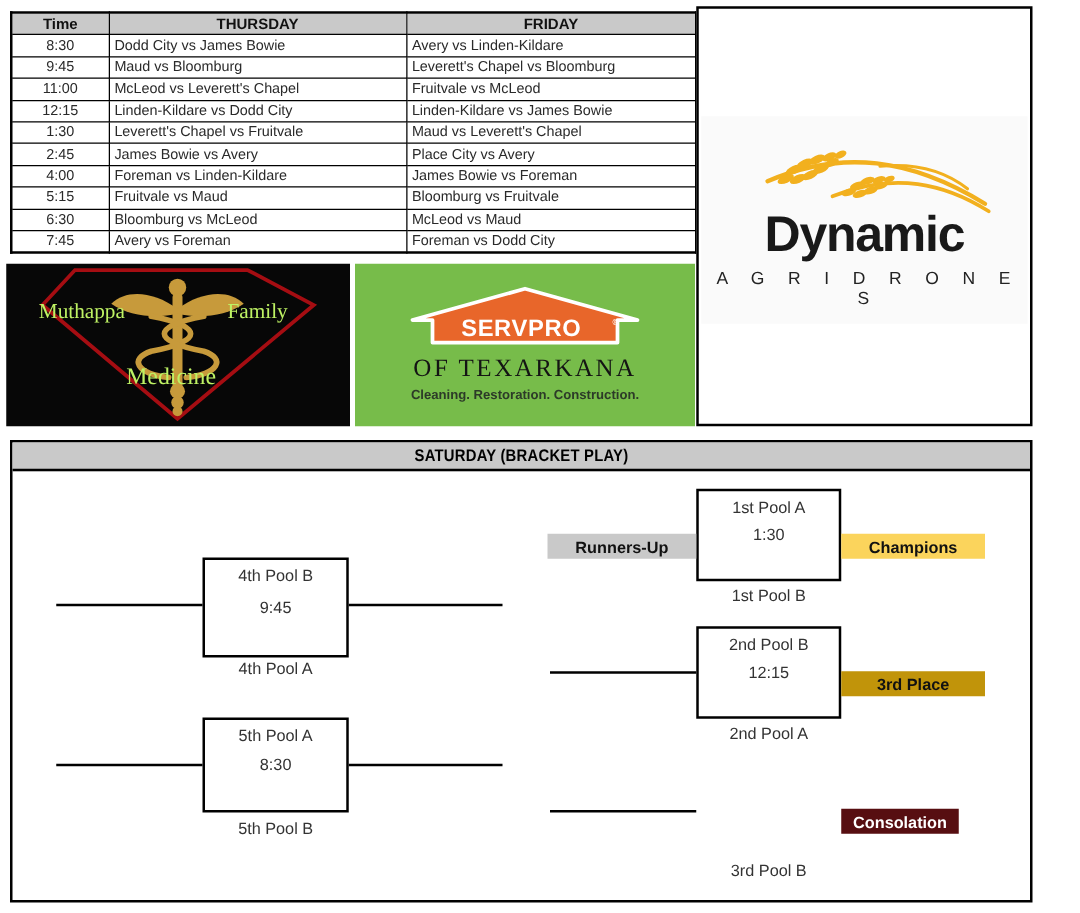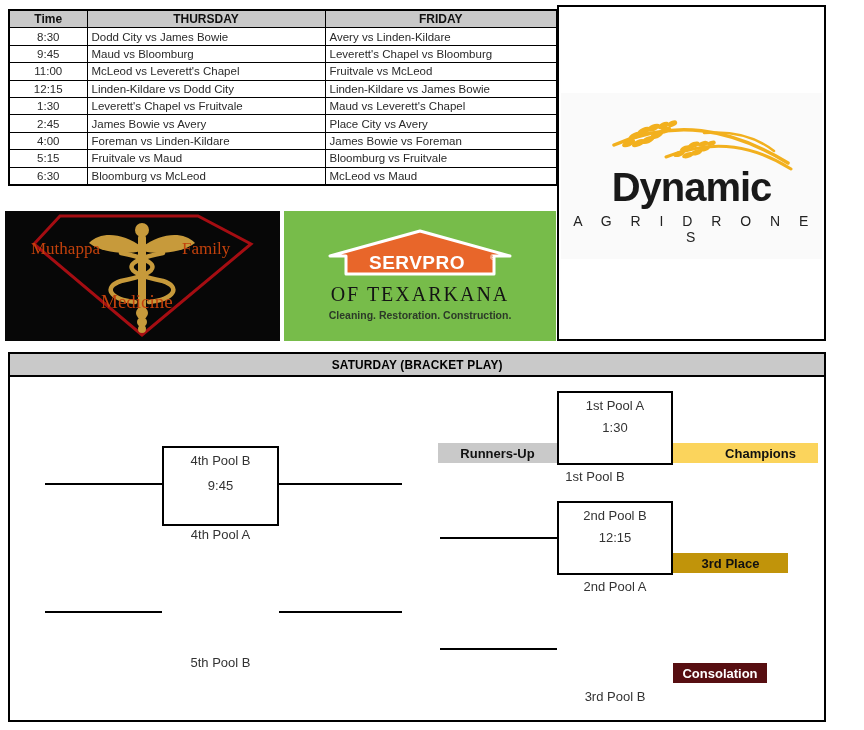--- a/index.html
+++ b/index.html
@@ -8,21 +8,21 @@
   
   table.sched{position:absolute;left:8px;top:9px;width:548px;border-collapse:collapse;
               table-layout:fixed;border:2px solid #000;}
   table.sched td,table.sched th{border:1px solid #000;height:16.4px;font-size:11.5px;
               padding:0 4px;white-space:nowrap;overflow:hidden;color:#2a2a2a;}
   table.sched th{background:#c9c9c9;font-weight:bold;font-size:12px;color:#111;text-align:center;}
   td.tcell{text-align:center;}
   td.mcell{text-align:left;}
   
   .muthappa{position:absolute;left:5px;top:211px;width:275px;height:130px;background:#070707;}
-  .muthappa .word{position:absolute;color:#c2410c;font-family:"Liberation Serif",serif;}
+  .muthappa .word{position:absolute;color:#bef264;font-family:"Liberation Serif",serif;}
   .servpro{position:absolute;left:284px;top:211px;width:272px;height:130px;background:#77bc4a;text-align:center;}
   .servpro .sub{margin-top:2px;font-family:"Liberation Serif",serif;font-size:20px;
                 letter-spacing:2px;color:#141414;}
   .servpro .tag{margin-top:3px;font-size:10.5px;font-weight:bold;color:#2c3a28;}
   .dynpanel{position:absolute;left:557px;top:5px;width:269px;height:336px;border:2px solid #000;
             background:#fff;box-sizing:border-box;}
   .dyninner{position:absolute;left:2px;top:86px;width:261px;height:166px;background:#fafafa;}
   .dynlogo{position:absolute;left:0;top:104px;width:100%;text-align:center;}
   .dynname{font-size:40px;font-weight:800;color:#191919;letter-spacing:-1px;margin-top:-12px;}
   .dynsub{font-size:14px;letter-spacing:7.5px;color:#222;margin-top:3px;padding-left:6px;}
@@ -31,23 +31,23 @@
               border:2px solid #000;box-sizing:border-box;background:#fff;}
   .brackethdr{height:21px;background:#c9c9c9;border-bottom:2px solid #000;
               display:flex;align-items:center;justify-content:center;}
   .brackethdr span{font-weight:bold;font-size:13.5px;color:#000;transform:scaleX(.88);letter-spacing:.2px;}
   .mbox{position:absolute;border:2px solid #000;background:#fff;box-sizing:border-box;}
   .mbox .top{position:absolute;top:5px;left:0;width:100%;text-align:center;font-size:13px;color:#333;}
   .mbox .time{position:absolute;top:50%;left:0;width:100%;margin-top:-8px;text-align:center;font-size:13px;color:#333;}
   .blabel{position:absolute;text-align:center;font-size:13px;color:#333;}
   .hline{position:absolute;height:2px;background:#000;}
   .bar{position:absolute;height:20px;display:flex;align-items:center;justify-content:center;
-       font-size:13px;font-weight:bold;margin-top:16px;}
+       font-size:13px;font-weight:bold;}
   .bar-runnersup{background:#c9c9c9;color:#111;}
-  .bar-champions{background:#fbd45c;color:#111;padding-left:30px;}
+  .bar-champions{background:#fbd45c;color:#111;}
   .bar-third{background:#c1940a;color:#111;}
   .bar-consolation{background:#570e11;color:#fff;}
 </style>
 </head>
 <body>
 
 <div class="page">
 
   <table class="sched">
     <colgroup>
@@ -98,20 +98,25 @@
     </tr>
     <tr>
       <td class="tcell">5:15</td>
       <td class="mcell">Fruitvale vs Maud</td>
       <td class="mcell">Bloomburg vs Fruitvale</td>
     </tr>
     <tr>
       <td class="tcell">6:30</td>
       <td class="mcell">Bloomburg vs McLeod</td>
       <td class="mcell">McLeod vs Maud</td>
+    </tr>
+    <tr>
+      <td class="tcell">7:45</td>
+      <td class="mcell">Avery vs Foreman</td>
+      <td class="mcell">Foreman vs Dodd City</td>
     </tr>
   </tbody>
     </table>
 
   <div class="muthappa">
     <svg width="275" height="130" viewBox="0 0 275 130" style="position:absolute;left:0;top:0">
       <polygon points="55,5 193,5 246,33 137,124 29,33" fill="none" stroke="#a50d12" stroke-width="3"></polygon>
       <g fill="#c79a3b" stroke="none">
         <circle cx="137" cy="19" r="7"></circle>
         <rect x="133" y="24" width="8" height="76" rx="3"></rect>
@@ -185,27 +190,31 @@
       <span>SATURDAY (BRACKET PLAY)</span>
     </div>
   </div>
 
   <div class="mbox" style="left:162px;top:446px;width:117px;height:80px;">
     <div class="top">4th Pool B</div>
     <div class="time">9:45</div>
   </div>
   <div class="blabel" style="left:162px;top:527px;width:117px;">4th Pool A</div>
 
+  <div class="mbox" style="left:162px;top:574px;width:117px;height:76px;">
+    <div class="top">5th Pool A</div>
+    <div class="time">8:30</div>
+  </div>
   <div class="blabel" style="left:162px;top:655px;width:117px;">5th Pool B</div>
 
   <div class="mbox" style="left:557px;top:391px;width:116px;height:74px;">
     <div class="top">1st Pool A</div>
     <div class="time">1:30</div>
   </div>
-  <div class="blabel" style="left:537px;top:469px;width:116px;">1st Pool B</div>
+  <div class="blabel" style="left:557px;top:469px;width:116px;">1st Pool B</div>
 
   <div class="mbox" style="left:557px;top:501px;width:116px;height:74px;">
     <div class="top">2nd Pool B</div>
     <div class="time">12:15</div>
   </div>
   <div class="blabel" style="left:557px;top:579px;width:116px;">2nd Pool A</div>
 
   <div class="blabel" style="left:557px;top:689px;width:116px;">3rd Pool B</div>
 
   <div class="hline" style="left:45px;top:483px;width:117px;"></div>

